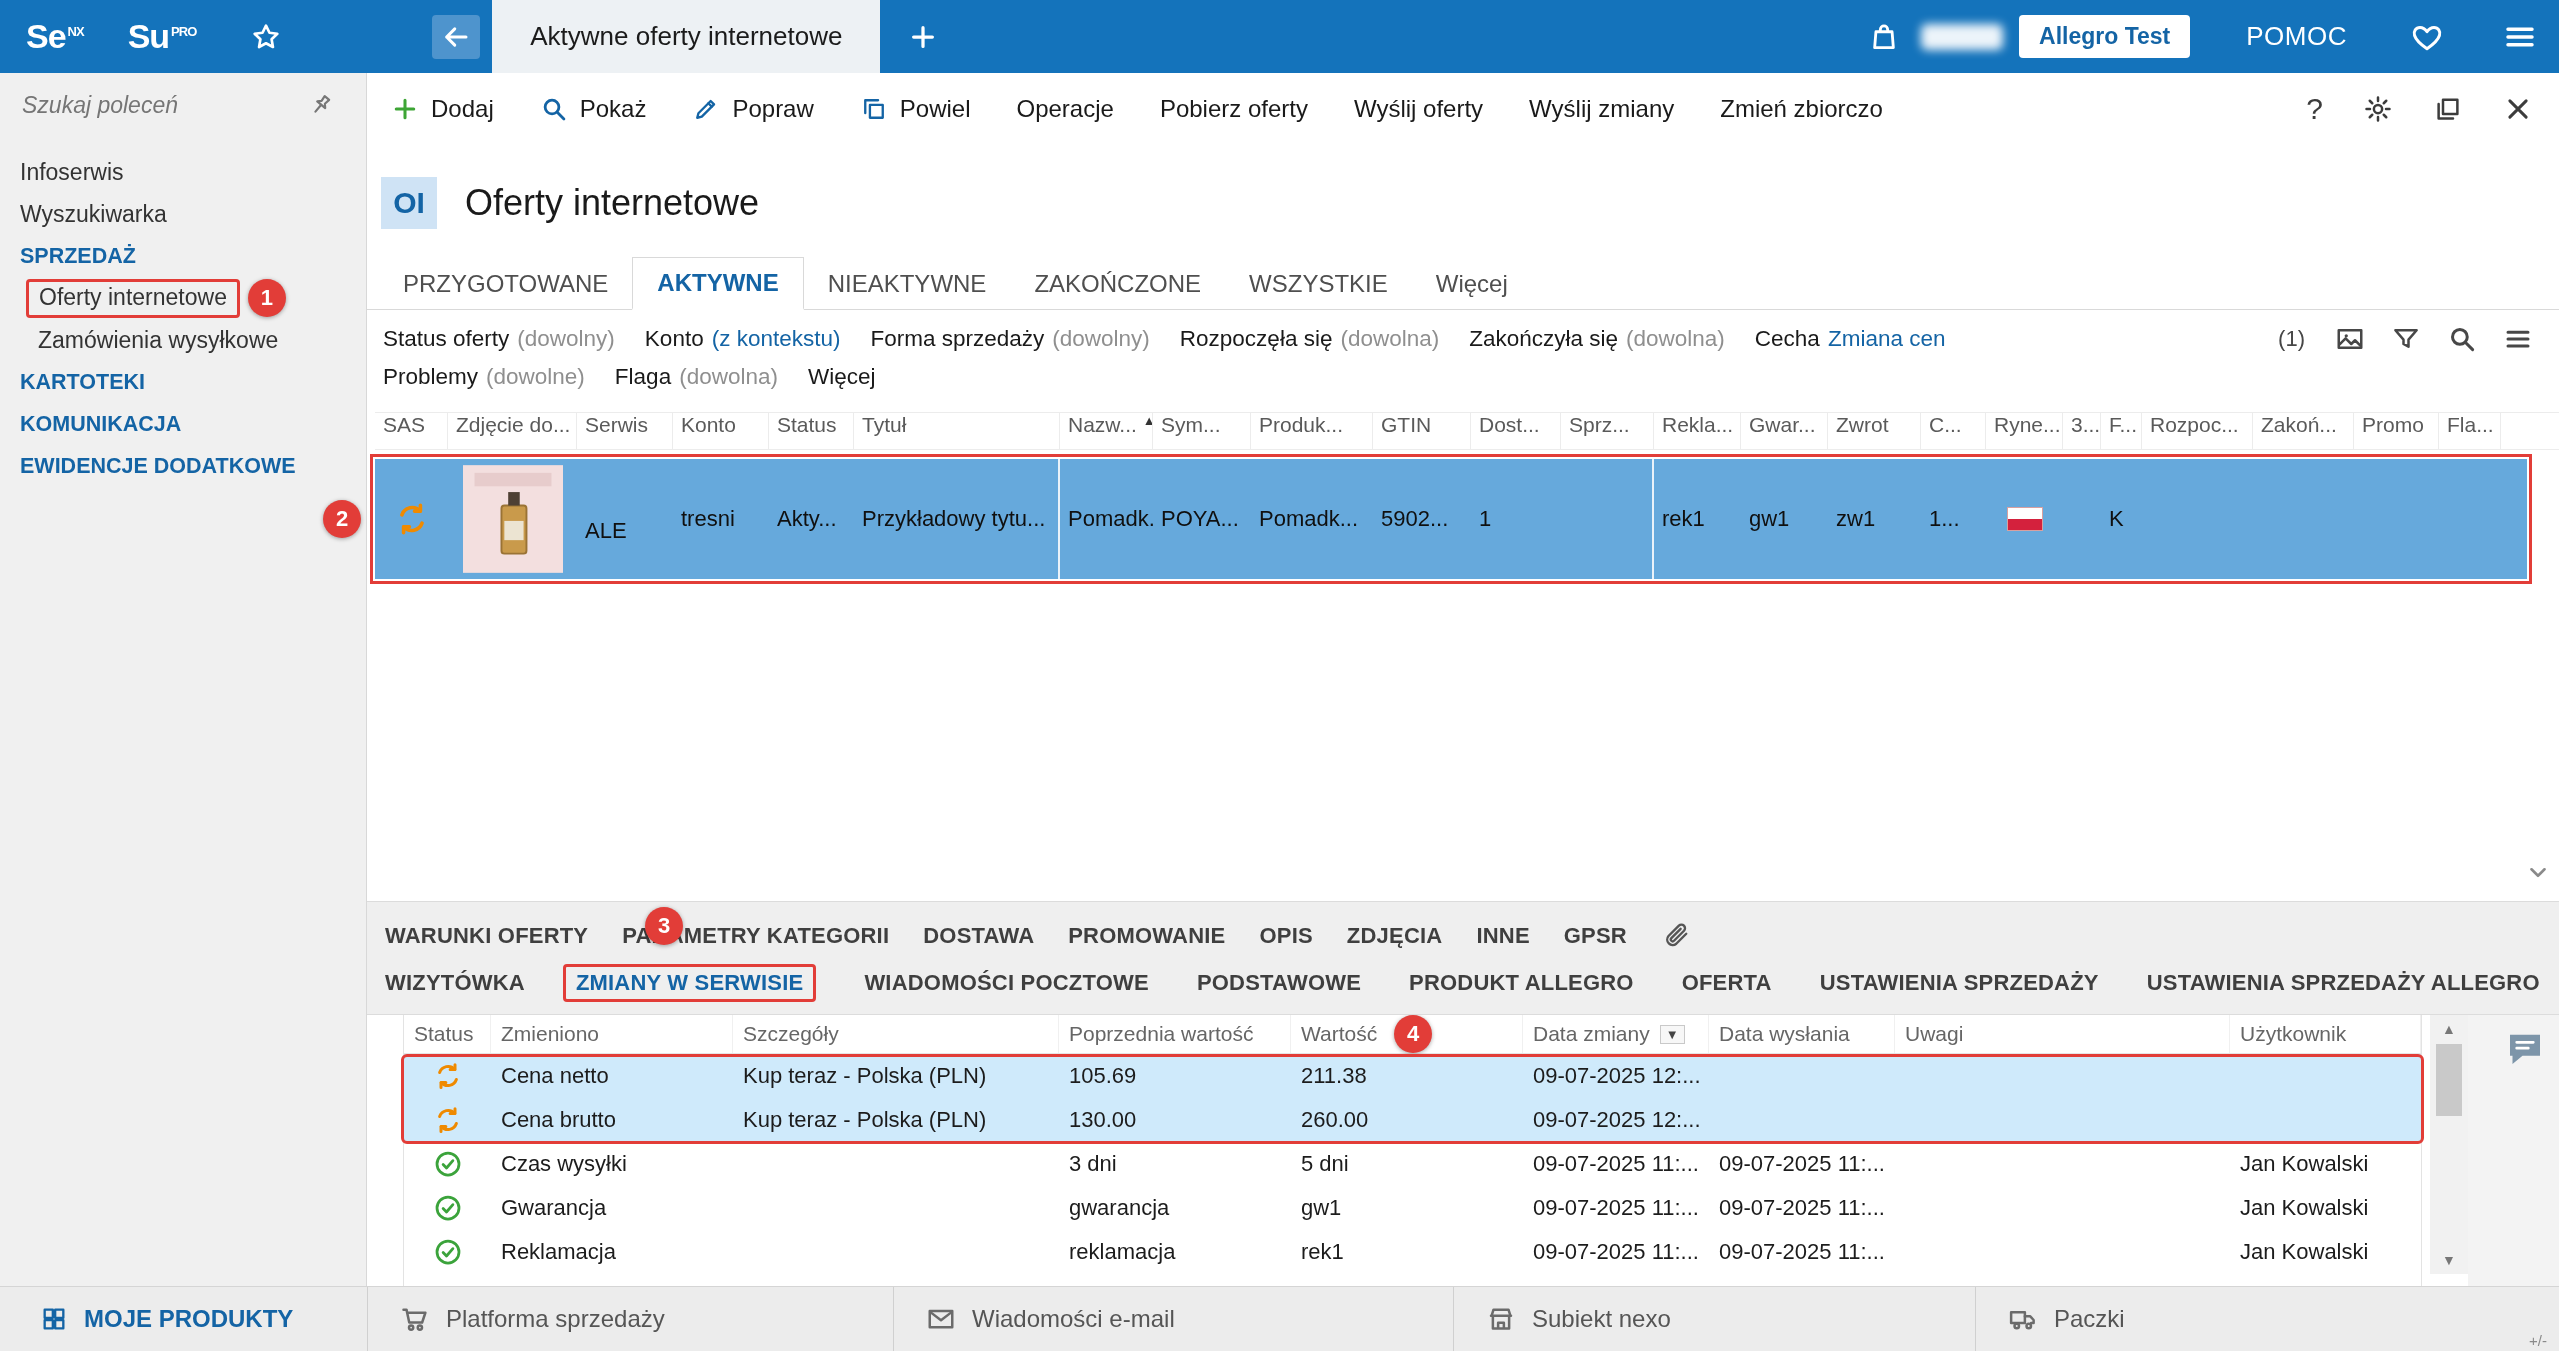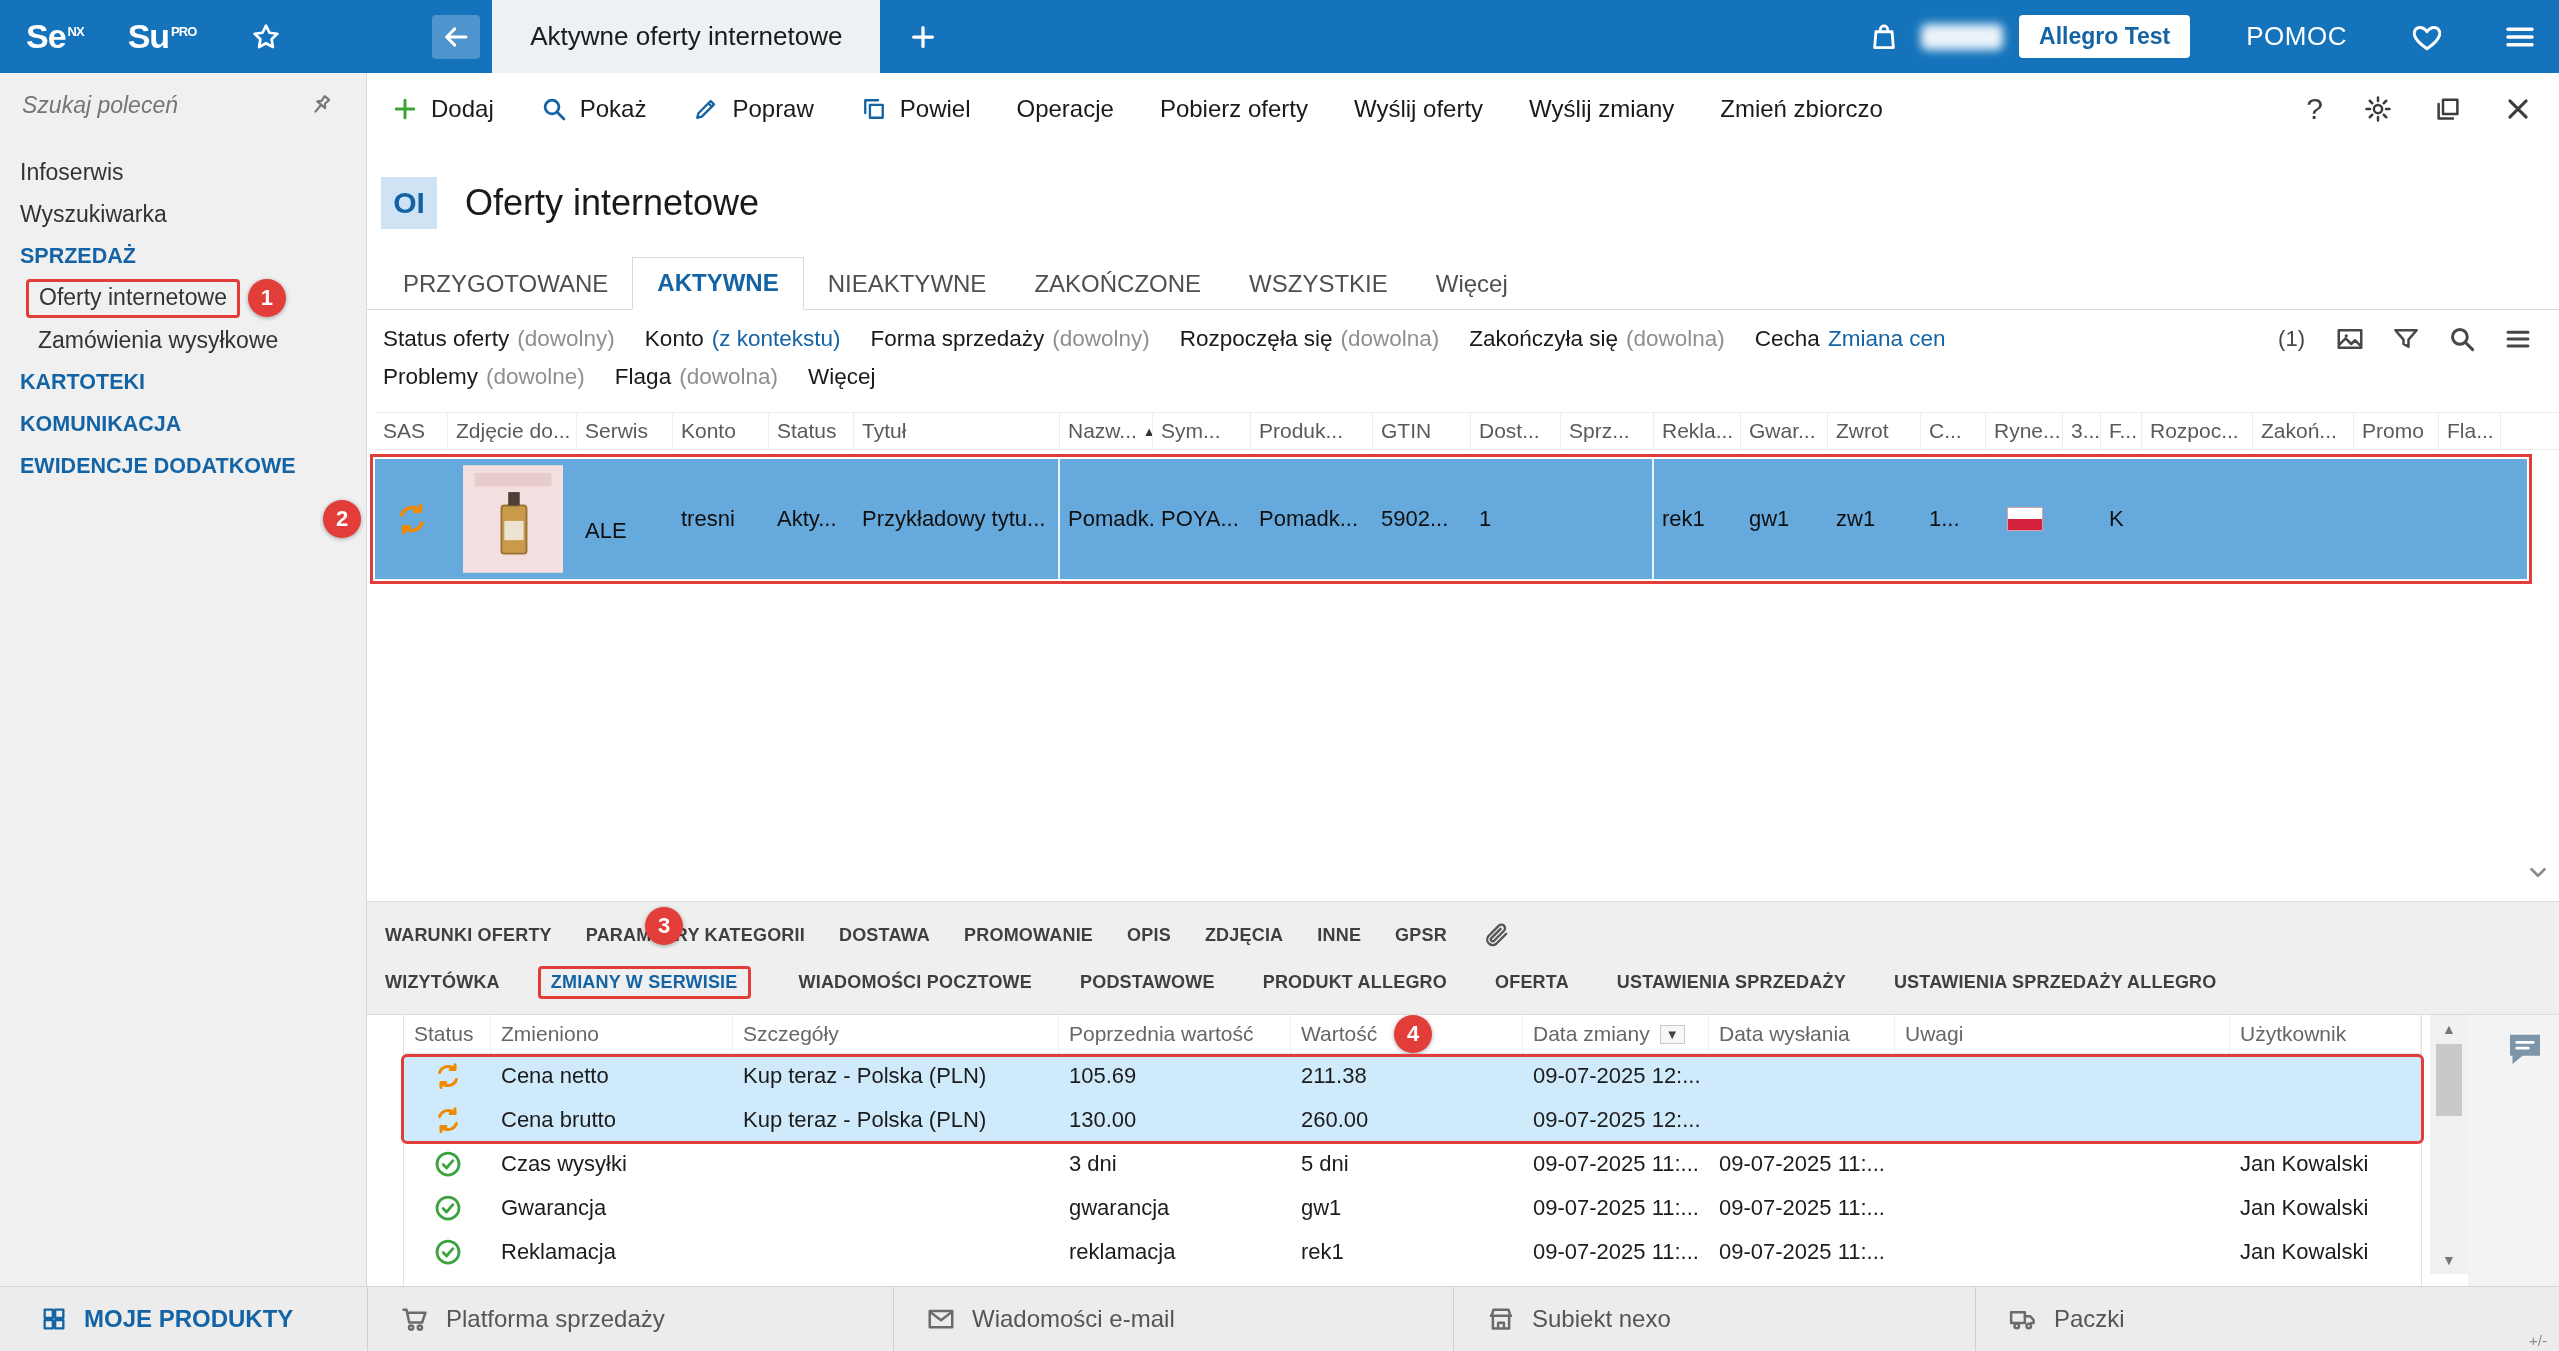--- a/index.html
+++ b/index.html
@@ -67,38 +67,38 @@
 .filter .lbl{color:#1a1a1a}
 .filter .val{color:#8f8f8f;margin-left:8px}
 .filter .val.accent{color:#1464a5}
 .filters-right{position:absolute;top:14px;right:26px;display:flex;align-items:center;gap:26px;color:#474747}
 .filters-right .ic{width:30px;height:30px;cursor:pointer}
 .f-count{font-size:22px;margin-right:4px}
 
 
 .offers{position:relative;flex:1;margin-top:4px;padding-left:8px;min-height:0}
 .offers-header{display:flex;height:38px;align-items:center;color:#5a5a5a;font-size:21px;border-top:1px solid #ececec;border-bottom:1px solid #ececec}
-.oh-cell{height:100%;display:flex;align-items:center;padding:0 8px;border-right:1px solid #ececec;white-space:nowrap;overflow:hidden;cursor:pointer}
+.oh-cell{height:100%;display:flex;padding:0 8px;border-right:1px solid #ececec;white-space:nowrap;overflow:hidden;cursor:pointer}
 .oh-sort{font-size:13px;margin-left:6px;color:#333}
 .offers-row{position:relative;display:flex;height:120px;margin-top:9px;background:#66a9dc;outline:3px solid #e23d38;outline-offset:2px;width:2152px;cursor:pointer}
 .or-cell{display:flex;align-items:center;padding:0 8px;font-size:22px;color:#101010;white-space:nowrap;overflow:hidden}
 .or-cell.sep{border-right:2px solid #eaf2f9}
 .or-cell.center{justify-content:center}
 .sync-big{width:36px;height:36px;color:#ef8a00}
 .thumb{width:100px;height:110px}
 .thumb svg{width:100%;height:100%}
 .flag{width:36px;height:24px;border:1px solid #d8a0a0;display:inline-block}
 .flag .fw{display:block;height:50%;background:#fff}
 .flag .fr{display:block;height:50%;background:#d4213d}
 .c2{position:absolute;left:-52px;top:50%;transform:translateY(-50%)}
 .offers-scroll-down{position:absolute;right:8px;bottom:16px;width:26px;height:26px;color:#8a8a8a;cursor:pointer}
 
 
 .detail-tabs{height:114px;flex:0 0 114px;background:#efefef;border-top:1px solid #dcdcdc;border-bottom:1px solid #dcdcdc;padding:10px 0 0 18px;position:relative}
-.dt-row{display:flex;align-items:center;height:47px;font-size:18px;font-weight:bold;color:#3f3f3f;letter-spacing:.2px}
+.dt-row{display:flex;align-items:center;height:47px;font-size:22px;font-weight:bold;color:#3f3f3f;letter-spacing:.2px}
 .dt-row1 .dt-tab{margin-right:34px}
 .dt-row2 .dt-tab{margin-right:48px}
 .dt-tab{cursor:pointer;white-space:nowrap}
 .dt-tab.active{color:#1464a5}
 .dt-tab.annotated{border:3px solid #e23d38;border-radius:4px;padding:3px 10px;margin-left:-10px}
 .dt-clip{width:30px;height:30px;color:#555;cursor:pointer}
 .c3{position:absolute;left:278px;top:5px}
 
 
 .changes{flex:0 0 271px;height:271px;display:flex;background:#fff;min-height:0;overflow:hidden}

